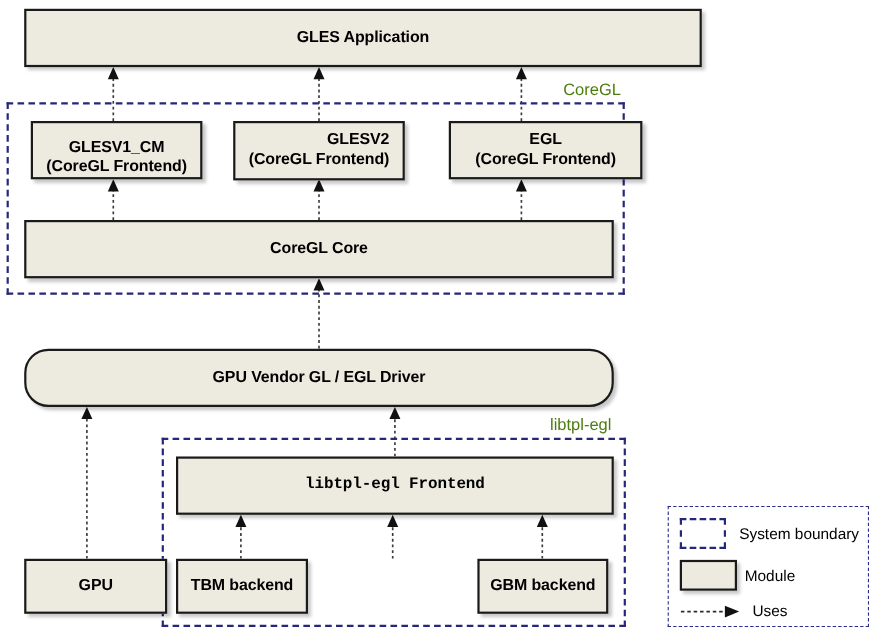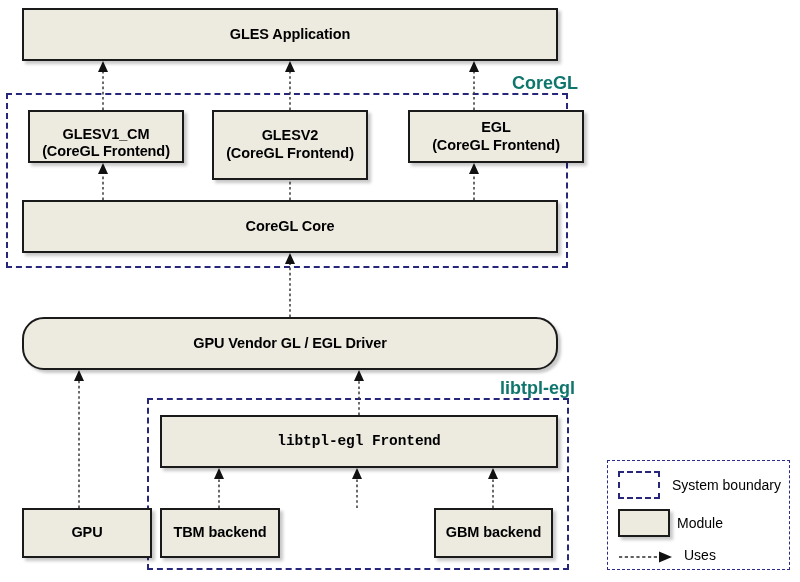--- a/index.html
+++ b/index.html
@@ -39,23 +39,23 @@
   
   .boundary {
     position: absolute;
     box-sizing: border-box;
     border: 2px dashed #26267a;
     background: transparent;
     z-index: 1;
   }
   .boundary-label {
     position: absolute;
-    font-size: 18px;
-    color: #0f766e;
-    font-weight: bold;
+    font-size: 15px;
+    color: #4d7c0f;
+    font-weight: normal;
     white-space: nowrap;
     z-index: 2;
   }
   
   .arrow {
     position: absolute;
     z-index: 2;
   }
   .arrow svg { display: block; }
   
@@ -170,28 +170,28 @@
         </svg>
       </div>
       <div class="arrow" style="left: 486px; top: 468px;">
         <svg width="14" height="40" viewBox="0 0 14 40">
           <line x1="7" y1="40" x2="7" y2="9" stroke="#3a3a3a" stroke-width="1.5" stroke-dasharray="2.6,2.6"></line>
           <polygon points="7,0 2,11 12,11" fill="#111111"></polygon>
         </svg>
       </div>
     </div>
 
-  <div class="module" id="mod-0" style="left: 22px; top: 8px; width: 536px; height: 53px;">
+  <div class="module" id="mod-0" style="left: 22px; top: 8px; width: 616px; height: 53px;">
     <span class="lbl">GLES Application</span>
   </div>
   <div class="module" id="mod-1" style="left: 28px; top: 110px; width: 156px; height: 53px; align-items: flex-end;">
     <span class="lbl">GLESV1_CM
 (CoreGL Frontend)</span>
   </div>
-  <div class="module" id="mod-2" style="left: 212px; top: 110px; width: 156px; height: 70px;">
+  <div class="module" id="mod-2" style="left: 212px; top: 110px; width: 156px; height: 54px; text-align: right;">
     <span class="lbl">GLESV2
 (CoreGL Frontend)</span>
   </div>
   <div class="module" id="mod-3" style="left: 396px; top: 110px; width: 176px; height: 53px; margin-left: 12px;">
     <span class="lbl">EGL
 (CoreGL Frontend)</span>
   </div>
   <div class="module" id="mod-4" style="left: 22px; top: 200px; width: 536px; height: 53px;">
     <span class="lbl">CoreGL Core</span>
   </div>

